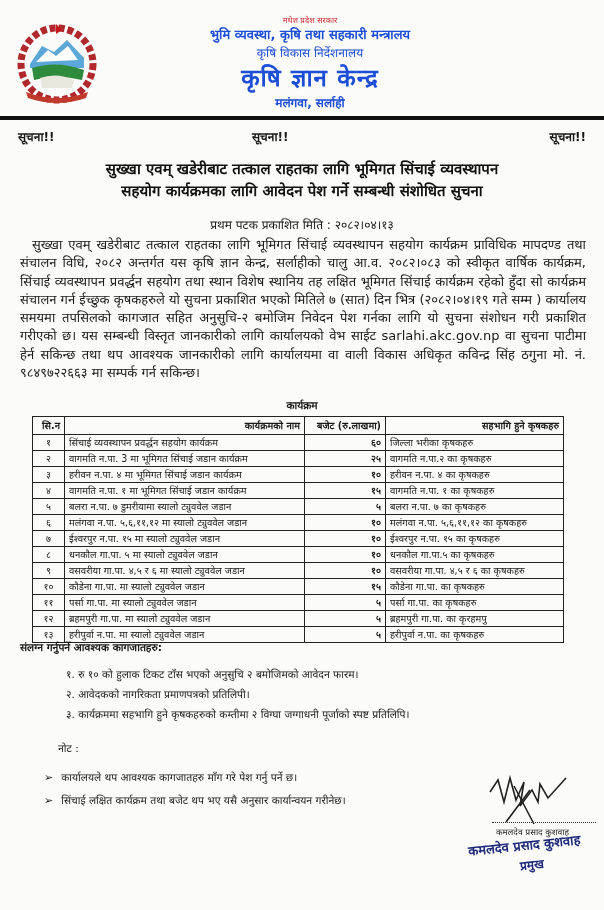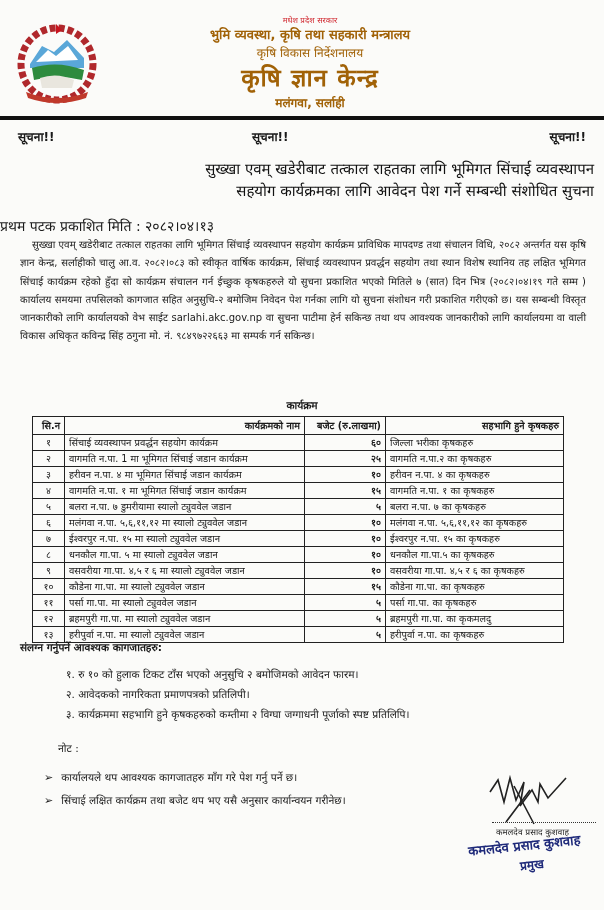--- a/index.html
+++ b/index.html
@@ -3,31 +3,31 @@
 <meta charset="utf-8">
 <style>
   html, body { margin:0; padding:0; }
   body {
     width:604px; height:910px; background:#fbfbf9; position:relative; overflow:hidden;
     font-family:"DejaVu Sans", sans-serif; color:#1a1a1a;
   }
   .abs { position:absolute; }
   
   .logo { left:12px; top:18px; width:90px; height:90px; }
-  .hdr { left:100px; width:420px; text-align:center; color:#a16207; }
+  .hdr { left:100px; width:420px; text-align:center; color:#1d4ed8; }
   .hdr-l1 { top:14px; font-size:8px; color:#d0262e; }
   .hdr-l2 { top:25px; font-size:13px; font-weight:bold; }
   .hdr-l3 { top:44px; font-size:12px; }
   .hdr-l4 { top:60px; font-size:24px; font-weight:bold; letter-spacing:1px; }
   .hdr-l5 { top:94px; font-size:12px; font-weight:bold; }
   .rule-thick { left:0; top:116px; width:604px; height:4px; background:#111; }
   .notice { top:128px; font-size:12px; font-weight:bold; }
-  .title { left:10px; width:584px; text-align:right; font-size:15px; font-weight:normal; color:#111; line-height:22px; top:158px; }
-  .pubdate { left:0; width:604px; top:216px; font-size:14px; }
-  .para { left:20px; width:566px; top:236px; font-size:10px; line-height:18.3px; text-align:justify; text-indent:12px; }
+  .title { left:10px; width:584px; text-align:center; font-size:15px; font-weight:bold; color:#111; line-height:22px; top:158px; }
+  .pubdate { left:0; width:604px; text-align:center; top:216px; font-size:12px; }
+  .para { left:20px; width:566px; top:236px; font-size:13px; line-height:18.3px; text-align:justify; text-indent:12px; }
   .tbl-title { left:0; width:604px; text-align:center; top:398px; font-size:10.5px; font-weight:bold; }
   table.prog { position:absolute; left:32px; top:416px; width:532px; border-collapse:collapse; font-size:9.6px; }
   table.prog th, table.prog td { border:1px solid #222; padding:0 4px; height:15px; line-height:14px; white-space:nowrap; }
   table.prog th { font-weight:bold; text-align:right; height:17px; }
   .c-sn { width:23px; text-align:center; }
   .c-name { width:231px; }
   .c-bud { width:72px; text-align:right;font-weight:bold; }
   .attach-h { left:20px; top:640px; font-size:10.5px; font-weight:bold; }
   .attach-list { left:58px; top:656px; font-size:10.5px; line-height:20px; margin:8px; padding:0; list-style:none; }
   .note-h { left:58px; top:741px; font-size:10.5px; }
@@ -85,21 +85,21 @@
   </thead>
   <tbody id="tbody">
       <tr>
         <td class="c-sn">१</td>
         <td class="c-name">सिंचाई व्यवस्थापन प्रवर्द्धन सहयोग कार्यक्रम</td>
         <td class="c-bud">६०</td>
         <td>जिल्ला भरीका कृषकहरु</td>
       </tr>
       <tr>
         <td class="c-sn">२</td>
-        <td class="c-name">वागमति न.पा. 1 मा भूमिगत सिंचाई जडान कार्यक्रम</td>
+        <td class="c-name">वागमति न.पा. 3 मा भूमिगत सिंचाई जडान कार्यक्रम</td>
         <td class="c-bud">२५</td>
         <td>वागमति न.पा.२ का कृषकहरु</td>
       </tr>
       <tr>
         <td class="c-sn">३</td>
         <td class="c-name">हरीवन न.पा. ४ मा भूमिगत सिंचाई जडान कार्यक्रम</td>
         <td class="c-bud">१०</td>
         <td>हरीवन न.पा. ४ का कृषकहरु</td>
       </tr>
       <tr>
@@ -147,21 +147,21 @@
       <tr>
         <td class="c-sn">११</td>
         <td class="c-name">पर्सा गा.पा. मा स्यालो ट्युववेल जडान</td>
         <td class="c-bud">५</td>
         <td>पर्सा गा.पा. का कृषकहरु</td>
       </tr>
       <tr>
         <td class="c-sn">१२</td>
         <td class="c-name">ब्रहमपुरी गा.पा. मा स्यालो ट्युववेल जडान</td>
         <td class="c-bud">५</td>
-        <td>ब्रहमपुरी गा.पा. का कृकमलदु</td>
+        <td>ब्रहमपुरी गा.पा. का कृरहमपु</td>
       </tr>
       <tr>
         <td class="c-sn">१३</td>
         <td class="c-name">हरीपुर्वा न.पा. मा स्यालो ट्युववेल जडान</td>
         <td class="c-bud">५</td>
         <td>हरीपुर्वा न.पा. का कृषकहरु</td>
       </tr>
     </tbody>
 </table>
 

